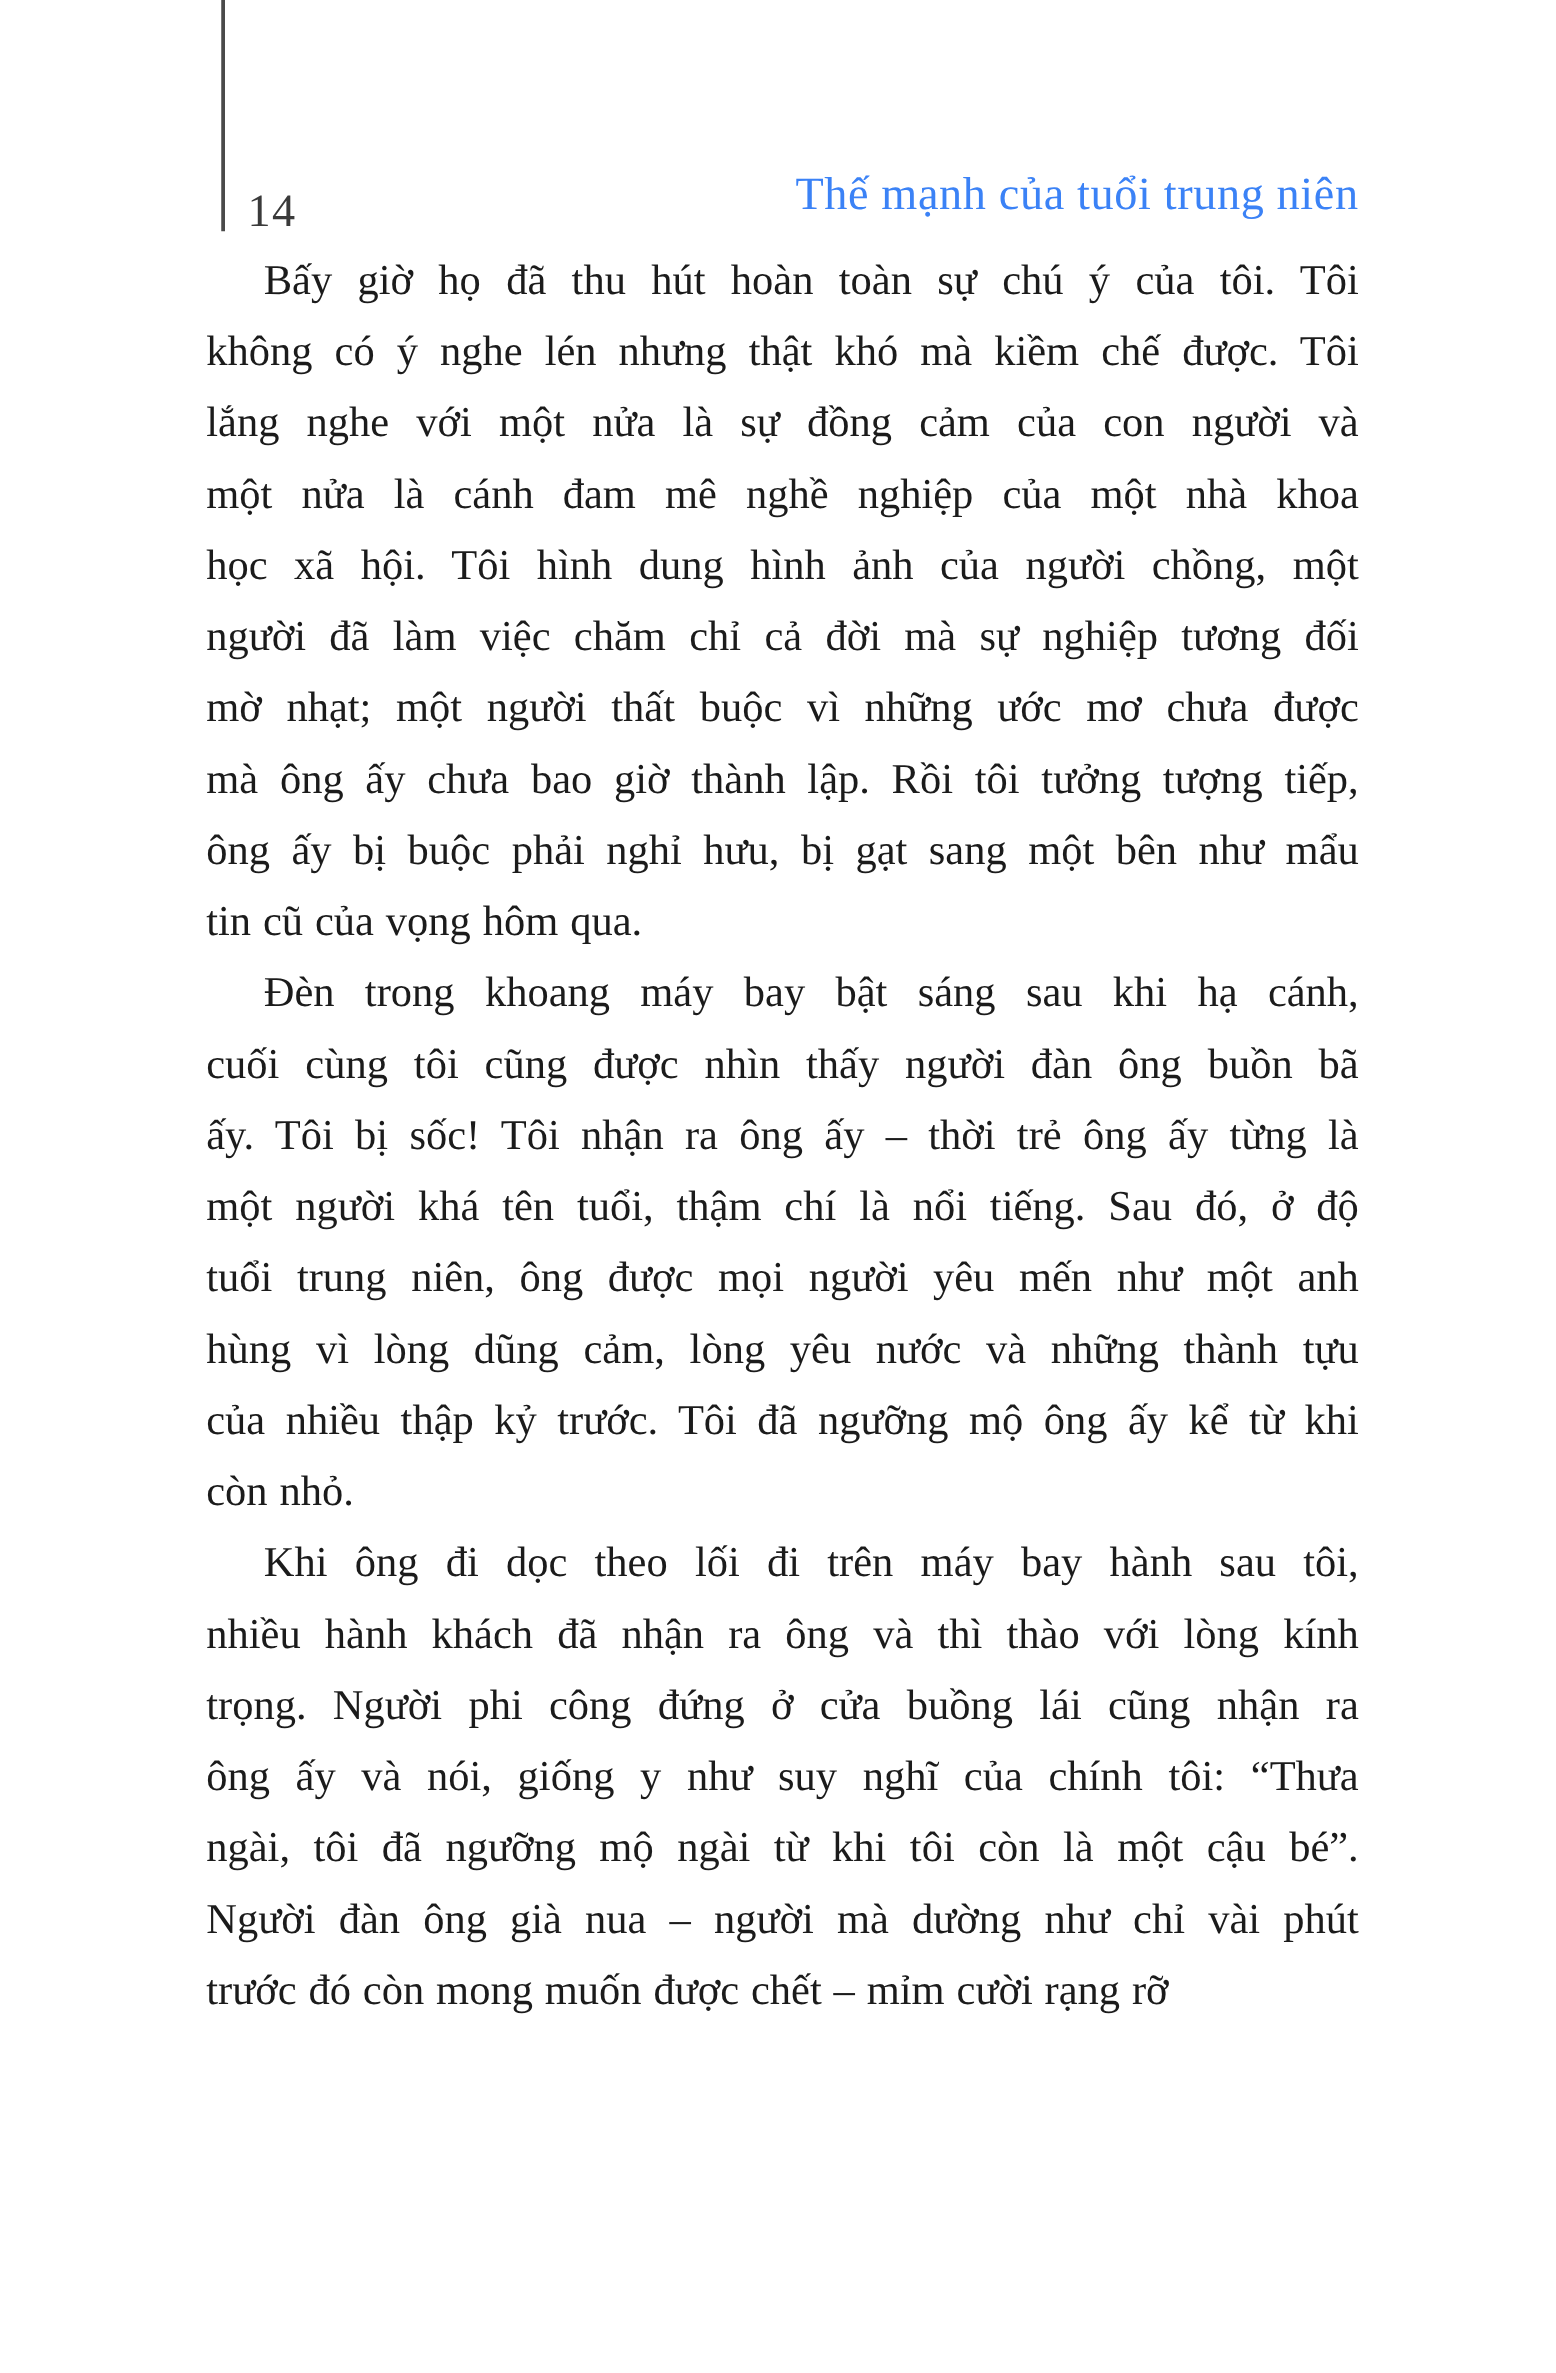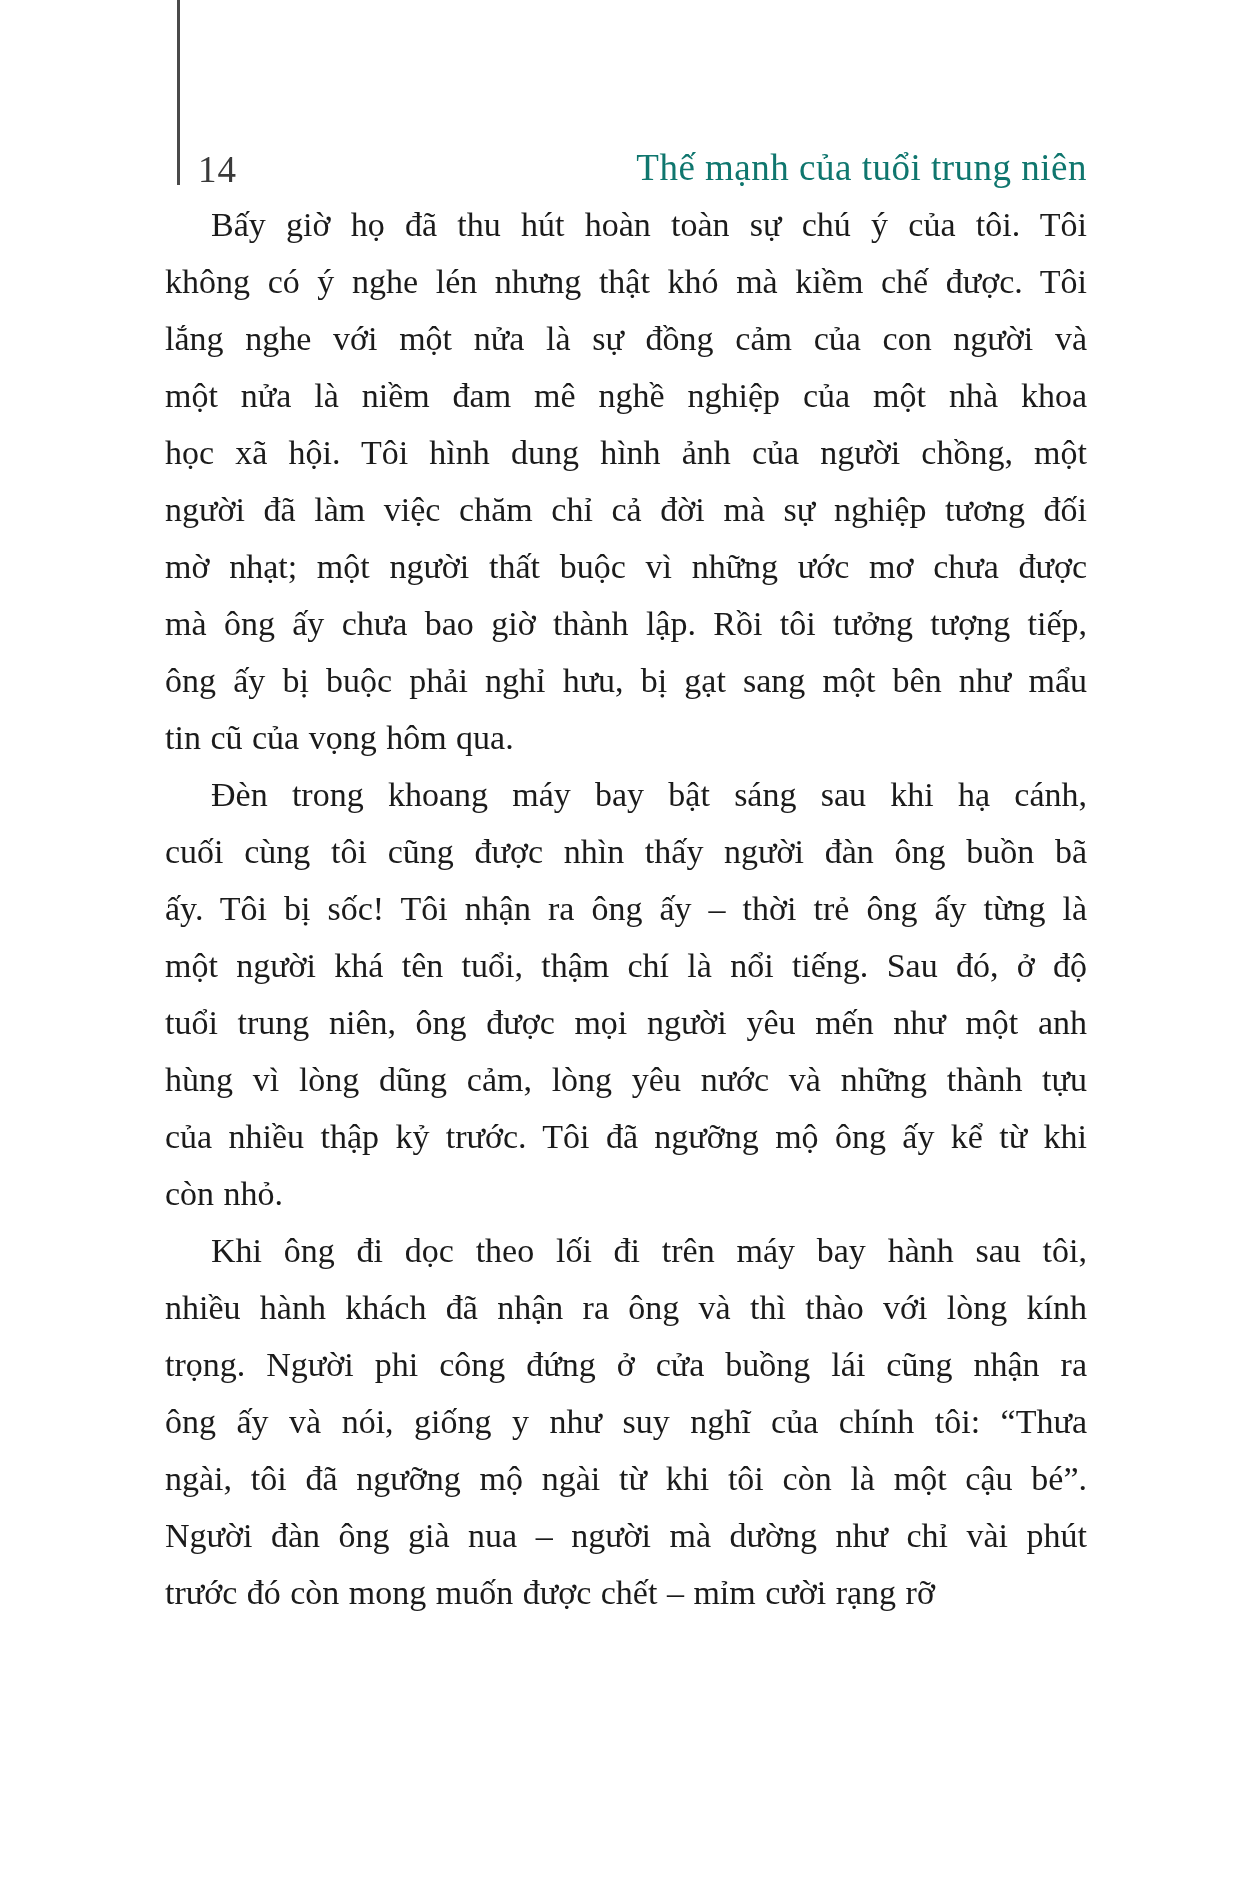--- a/index.html
+++ b/index.html
@@ -28,23 +28,23 @@
     position: absolute;
     left: 198px;
     top: 148px;
     font-size: 37px;
     color: #3a3a3a;
     letter-spacing: 1px;
   }
   .running-title {
     position: absolute;
     right: 158px;
-    top: 146px;
+    top: 134px;
     font-size: 37px;
-    color: #0f766e;
+    color: #3b82f6;
     letter-spacing: 0.5px;
     white-space: nowrap;
   }
   .body-text {
     position: absolute;
     left: 165px;
     top: 196px;
     width: 922px;
     font-family: Liberation Serif, serif;
   }
@@ -74,21 +74,21 @@
 
   <div class="page-number">14</div>
 
   <div class="running-title">Thế mạnh của tuổi trung niên</div>
 
   <div class="body-text">
       <div class="paragraph">
         <div class="line first">Bấy giờ họ đã thu hút hoàn toàn sự chú ý của tôi. Tôi</div>
         <div class="line">không có ý nghe lén nhưng thật khó mà kiềm chế được. Tôi</div>
         <div class="line">lắng nghe với một nửa là sự đồng cảm của con người và</div>
-        <div class="line">một nửa là niềm đam mê nghề nghiệp của một nhà khoa</div>
+        <div class="line">một nửa là cánh đam mê nghề nghiệp của một nhà khoa</div>
         <div class="line">học xã hội. Tôi hình dung hình ảnh của người chồng, một</div>
         <div class="line">người đã làm việc chăm chỉ cả đời mà sự nghiệp tương đối</div>
         <div class="line">mờ nhạt; một người thất buộc vì những ước mơ chưa được</div>
         <div class="line">mà ông ấy chưa bao giờ thành lập. Rồi tôi tưởng tượng tiếp,</div>
         <div class="line">ông ấy bị buộc phải nghỉ hưu, bị gạt sang một bên như mẩu</div>
         <div class="line last">tin cũ của vọng hôm qua.</div>
       </div>
       <div class="paragraph">
         <div class="line first">Đèn trong khoang máy bay bật sáng sau khi hạ cánh,</div>
         <div class="line">cuối cùng tôi cũng được nhìn thấy người đàn ông buồn bã</div>

